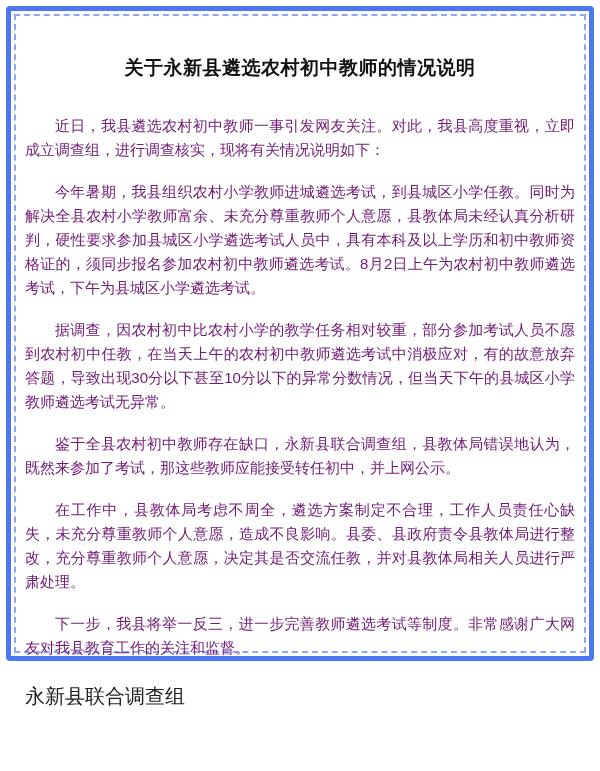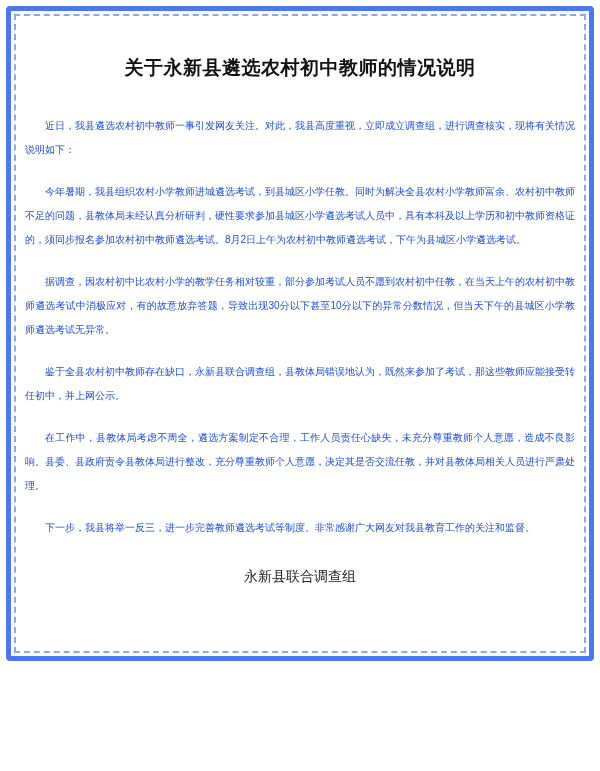--- a/index.html
+++ b/index.html
@@ -43,47 +43,47 @@
     margin: 0 0 34px 0;
     text-align: center;
     font-size: 19px;
     line-height: 24px;
     font-weight: bold;
     color: #111111;
     letter-spacing: 0.5px;
   }
   .para {
     margin: 0 0 18px 0;
-    font-size: 10px;
+    font-size: 15px;
     line-height: 24px;
     text-indent: 2em;
     text-align: justify;
-    color: #1d4ed8;
+    color: #701a75;
   }
   .signature-block {
     margin-top: 24px;
-    text-align: center;
-    font-size: 14px;
+    text-align: left;
+    font-size: 20px;
     line-height: 25px;
     color: #212121;
   }
 </style>
 </head>
 <body>
 
 <div class="page">
   <div class="frame-outer"></div>
   <div class="frame-inner"></div>
 
   <div class="content">
     <h1 class="doc-title">关于永新县遴选农村初中教师的情况说明</h1>
 
     <p class="para">近日，我县遴选农村初中教师一事引发网友关注。对此，我县高度重视，立即成立调查组，进行调查核实，现将有关情况说明如下：</p>
 
-    <p class="para">今年暑期，我县组织农村小学教师进城遴选考试，到县城区小学任教。同时为解决全县农村小学教师富余、农村初中教师不足的问题，县教体局未经认真分析研判，硬性要求参加县城区小学遴选考试人员中，具有本科及以上学历和初中教师资格证的，须同步报名参加农村初中教师遴选考试。8月2日上午为农村初中教师遴选考试，下午为县城区小学遴选考试。</p>
+    <p class="para">今年暑期，我县组织农村小学教师进城遴选考试，到县城区小学任教。同时为解决全县农村小学教师富余、未充分尊重教师个人意愿，县教体局未经认真分析研判，硬性要求参加县城区小学遴选考试人员中，具有本科及以上学历和初中教师资格证的，须同步报名参加农村初中教师遴选考试。8月2日上午为农村初中教师遴选考试，下午为县城区小学遴选考试。</p>
 
     <p class="para">据调查，因农村初中比农村小学的教学任务相对较重，部分参加考试人员不愿到农村初中任教，在当天上午的农村初中教师遴选考试中消极应对，有的故意放弃答题，导致出现30分以下甚至10分以下的异常分数情况，但当天下午的县城区小学教师遴选考试无异常。</p>
 
     <p class="para">鉴于全县农村初中教师存在缺口，永新县联合调查组，县教体局错误地认为，既然来参加了考试，那这些教师应能接受转任初中，并上网公示。</p>
 
     <p class="para">在工作中，县教体局考虑不周全，遴选方案制定不合理，工作人员责任心缺失，未充分尊重教师个人意愿，造成不良影响。县委、县政府责令县教体局进行整改，充分尊重教师个人意愿，决定其是否交流任教，并对县教体局相关人员进行严肃处理。</p>
 
     <p class="para">下一步，我县将举一反三，进一步完善教师遴选考试等制度。非常感谢广大网友对我县教育工作的关注和监督。</p>
 
     <div class="signature-block">

